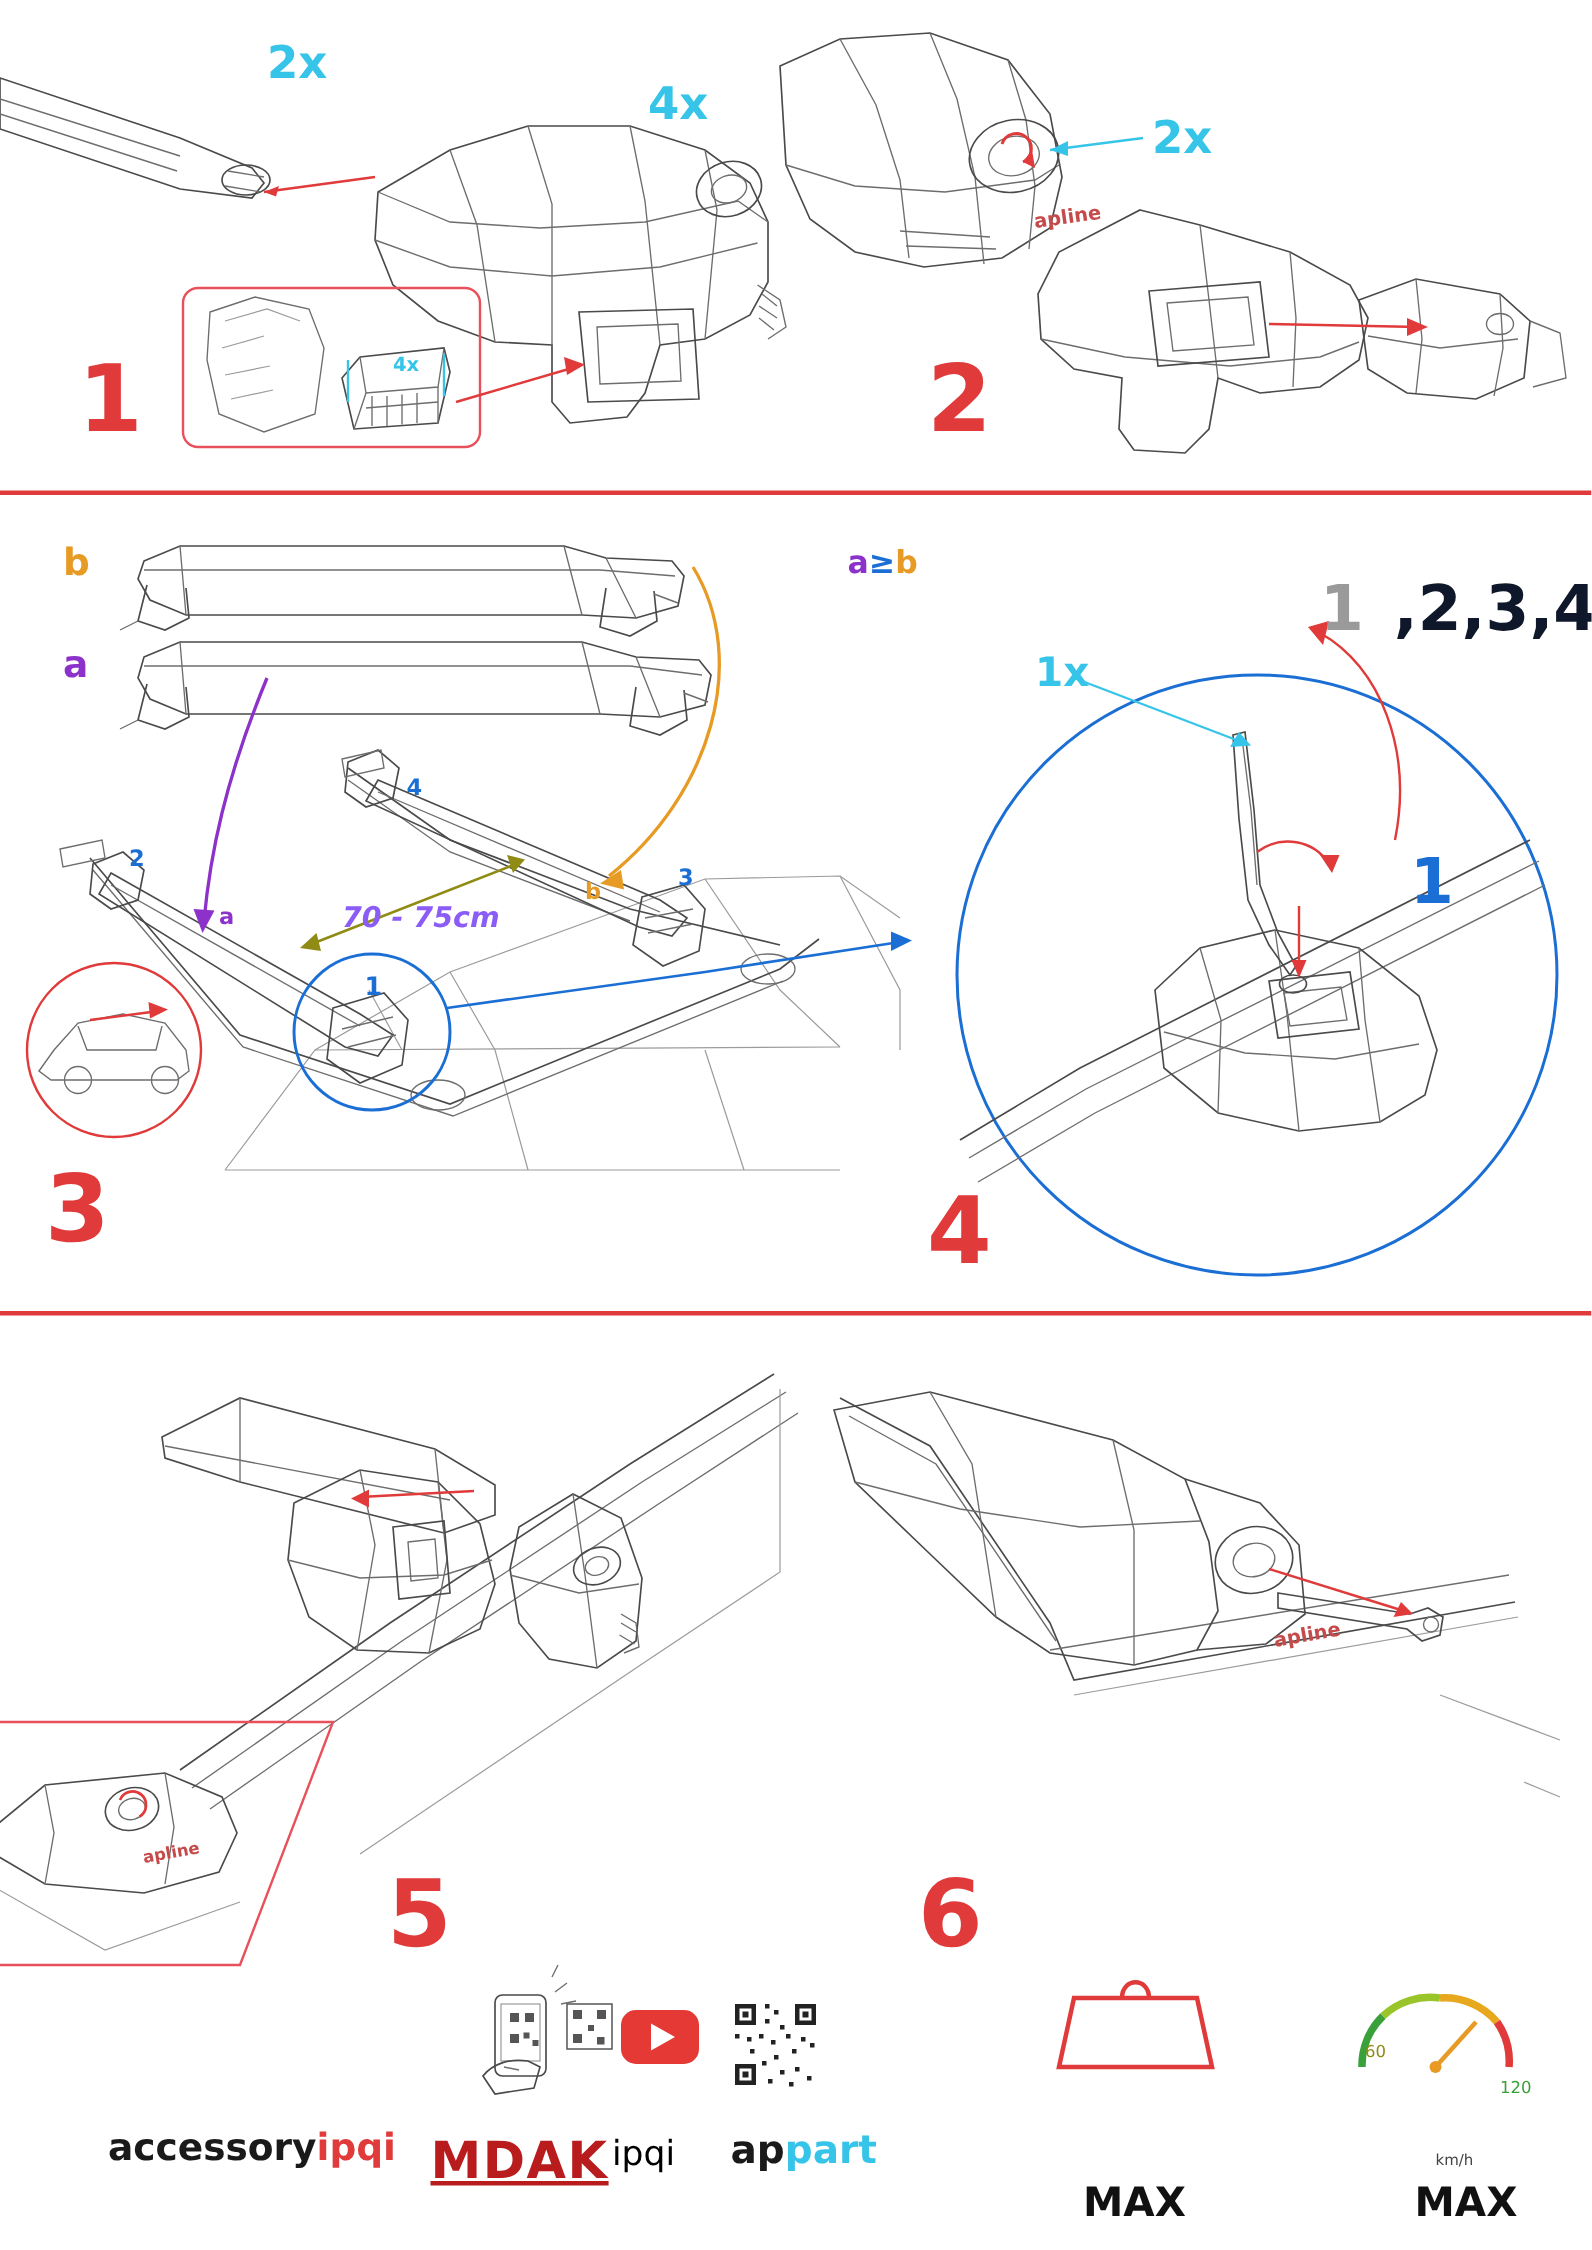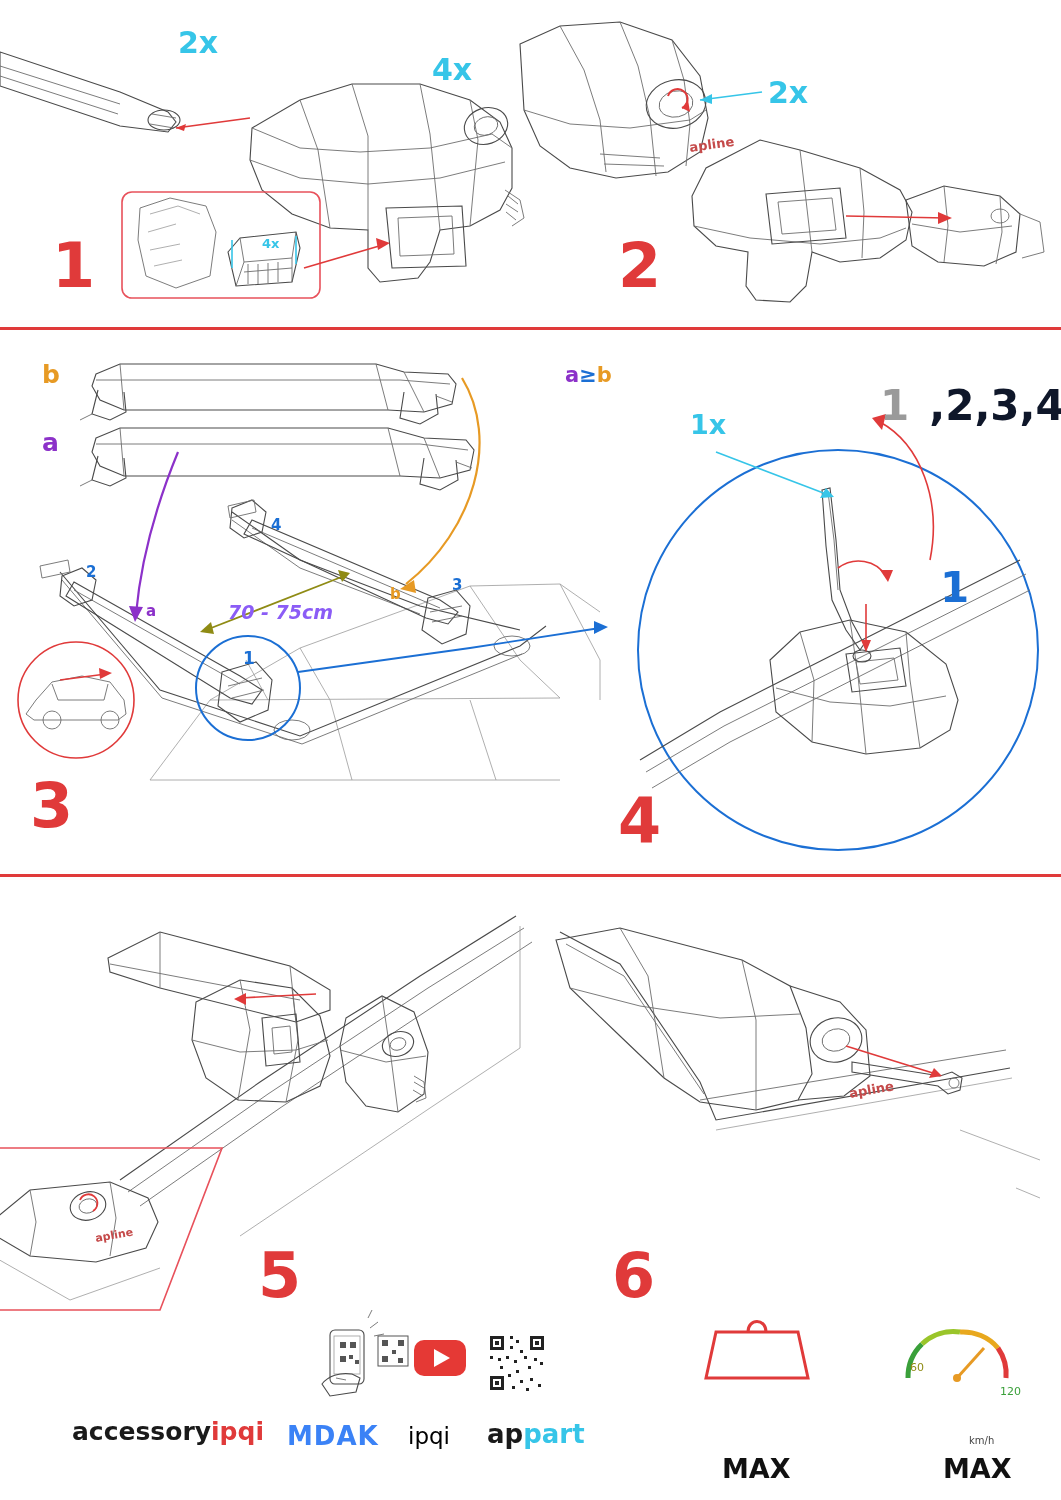--- a/index.html
+++ b/index.html
@@ -53,21 +53,21 @@
   .purple { color: #8c31c9; }
   .orange { color: #e79a24; }
   .olive { color: #8b5cf6; }
   .blue  { color: #0f172a; margin-left: 20px; }
   .grey  { color: #9a9a9a; }
 
   #q2x1 { left: 178px; top: 28px;  font-size: 30px; }
   #q4x  { left: 432px; top: 55px;  font-size: 30px; }
   #q2x2 { left: 768px; top: 78px;  font-size: 30px; }
   #q4xsm{ left: 262px; top: 237px; font-size: 13px; color:#36c5e8; }
-  #q1x  { left: 690px; top: 411px; font-size: 27px; }
+  #q1x  { left: 690px; top: 435px; font-size: 27px; }
 
   #lb_b { left: 42px;  top: 362px; font-size: 25px; }
   #lb_a { left: 42px;  top: 430px; font-size: 25px; }
   #lb_ab{ left: 565px; top: 365px; font-size: 21px; }
   #lb_n1234 { left: 880px; top: 385px; font-size: 42px; }
   #lb_big1  { left: 940px; top: 567px; font-size: 42px; color:#1b6fd4; }
   #lb_dist  { left: 228px; top: 603px; font-size: 19px; font-style: italic; font-weight: 700; }
 
   .tinynum {
     position: absolute;
@@ -92,21 +92,21 @@
   }
   #brand {
     position: absolute; left: 72px; top: 62px;
     font-family: "DejaVu Sans", sans-serif;
     font-size: 25px; font-weight: 700; color: #1a1a1a;
   }
   #brand .accent { color: #e03a3a; }
   #mdak {
     position: absolute; left: 287px; top: 66px;
     font-family: "DejaVu Sans", sans-serif;
-    font-size: 26px; font-weight: 700; color: #3b82f6; letter-spacing: 1px;
+    font-size: 34px; font-weight: 700; color: #b91c1c; letter-spacing: 1px; text-decoration: underline;
   }
   #ipqi {
     position: absolute; left: 408px; top: 68px;
     font-family: "DejaVu Sans", sans-serif;
     font-size: 23px; color: #000000;
   }
   #apline {
     position: absolute; left: 487px; top: 64px;
     font-family: "DejaVu Sans", sans-serif;
     font-size: 26px; font-weight: 700; color: #1a1a1a;
@@ -131,21 +131,21 @@
     font-family: "DejaVu Sans", sans-serif;
     font-size: 24px; font-weight: 700; color: #e03a3a;
   }
   
   .sp-lbl {
     position: absolute; font-family: "DejaVu Sans", sans-serif;
     font-size: 11px; color: #8f8b14;
   }
   #sp60 { left: 910px; top: 6px; }
   #sp120{ left: 1000px; top: 30px; color:#3aa03a;}
-  #spkm { left: 957px; top: 80px; color:#444; font-size:10px;margin-left:12px;}
+  #spkm { left: 957px; top: 80px; color:#444; font-size:10px;}
 
   
   svg.art { position: absolute; left: 0; top: 0; }
   .ln  { fill: none; stroke: #4a4a4a; stroke-width: 1.1; }
   .ln2 { fill: none; stroke: #6d6d6d; stroke-width: 0.9; }
   .lnl { fill: none; stroke: #9b9b9b; stroke-width: 0.8; }
   .arw-red { fill: none; stroke: #e03a3a; stroke-width: 1.6; }
   .arw-cy  { fill: none; stroke: #36c5e8; stroke-width: 1.6; }
   .arw-blue{ fill: none; stroke: #1b6fd4; stroke-width: 1.8; }
   .arw-purple{ fill: none; stroke: #8c31c9; stroke-width: 2.2; }

